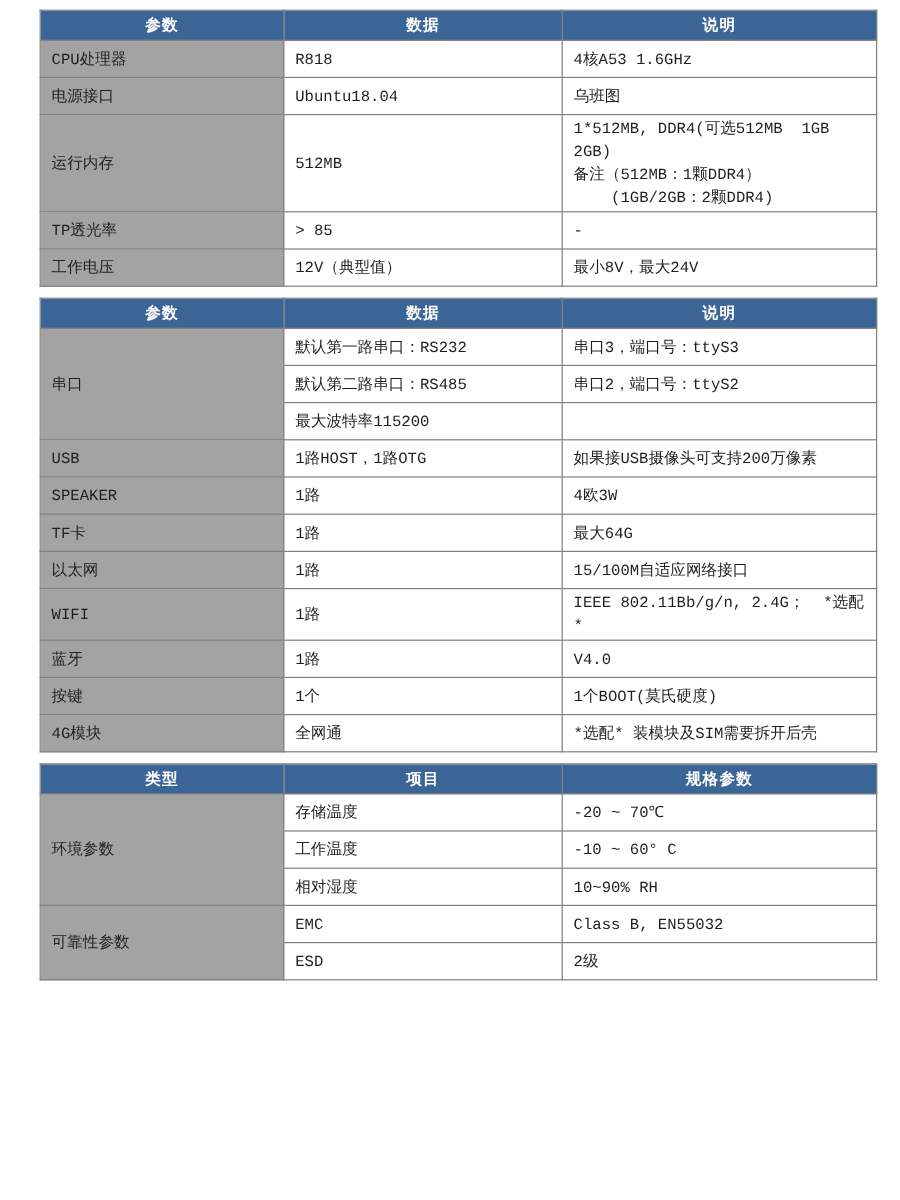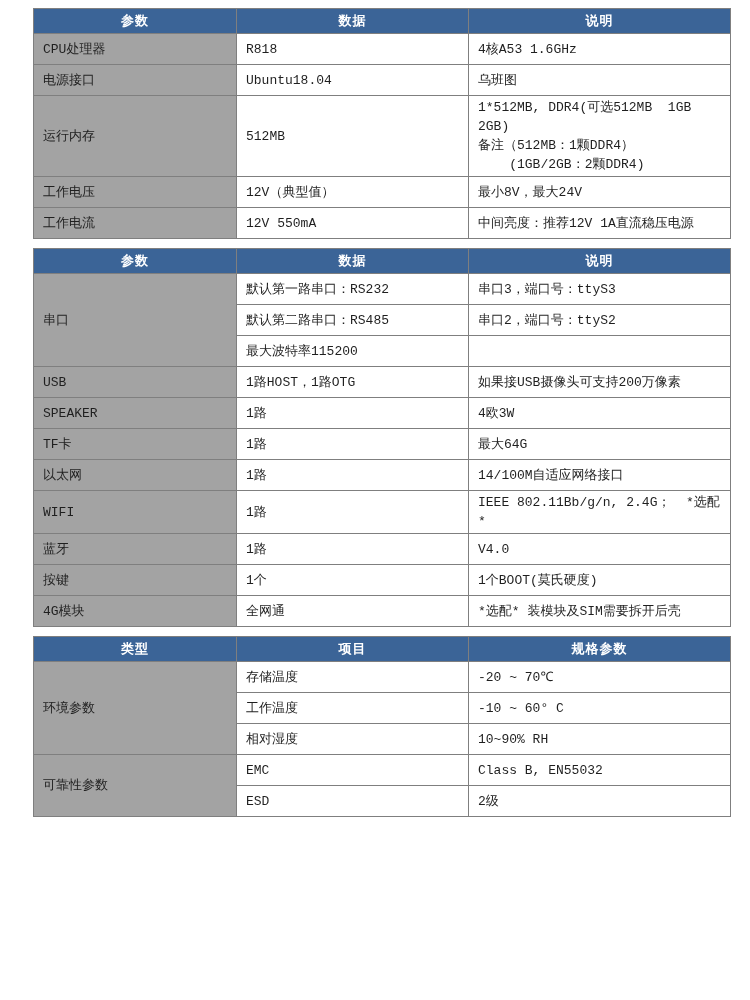--- a/index.html
+++ b/index.html
@@ -85,28 +85,28 @@
       <td>乌班图</td>
     </tr>
     <tr class="tall">
       <td class="label">运行内存</td>
       <td>512MB</td>
       <td>1*512MB, DDR4(可选512MB  1GB  2GB)
 备注（512MB：1颗DDR4）
     (1GB/2GB：2颗DDR4)</td>
     </tr>
     <tr>
+      <td class="label">TP透光率</td>
+      <td>&gt; 85</td>
+      <td>-</td>
+    </tr>
+    <tr>
       <td class="label">工作电压</td>
       <td>12V（典型值）</td>
       <td>最小8V，最大24V</td>
-    </tr>
-    <tr>
-      <td class="label">工作电流</td>
-      <td>12V 550mA</td>
-      <td>中间亮度：推荐12V 1A直流稳压电源</td>
     </tr>
   </tbody>
     </table>
 
   <table class="spec">
     <colgroup>
         <col class="c1">
         <col class="c2">
         <col class="c3">
       </colgroup>
@@ -140,21 +140,21 @@
       <td>4欧3W</td>
     </tr>
     <tr>
       <td class="label">TF卡</td>
       <td>1路</td>
       <td>最大64G</td>
     </tr>
     <tr>
       <td class="label">以太网</td>
       <td>1路</td>
-      <td>14/100M自适应网络接口</td>
+      <td>15/100M自适应网络接口</td>
     </tr>
     <tr>
       <td class="label">WIFI</td>
       <td>1路</td>
       <td>IEEE 802.11Bb/g/n, 2.4G；  *选配*</td>
     </tr>
     <tr>
       <td class="label">蓝牙</td>
       <td>1路</td>
       <td>V4.0</td>

